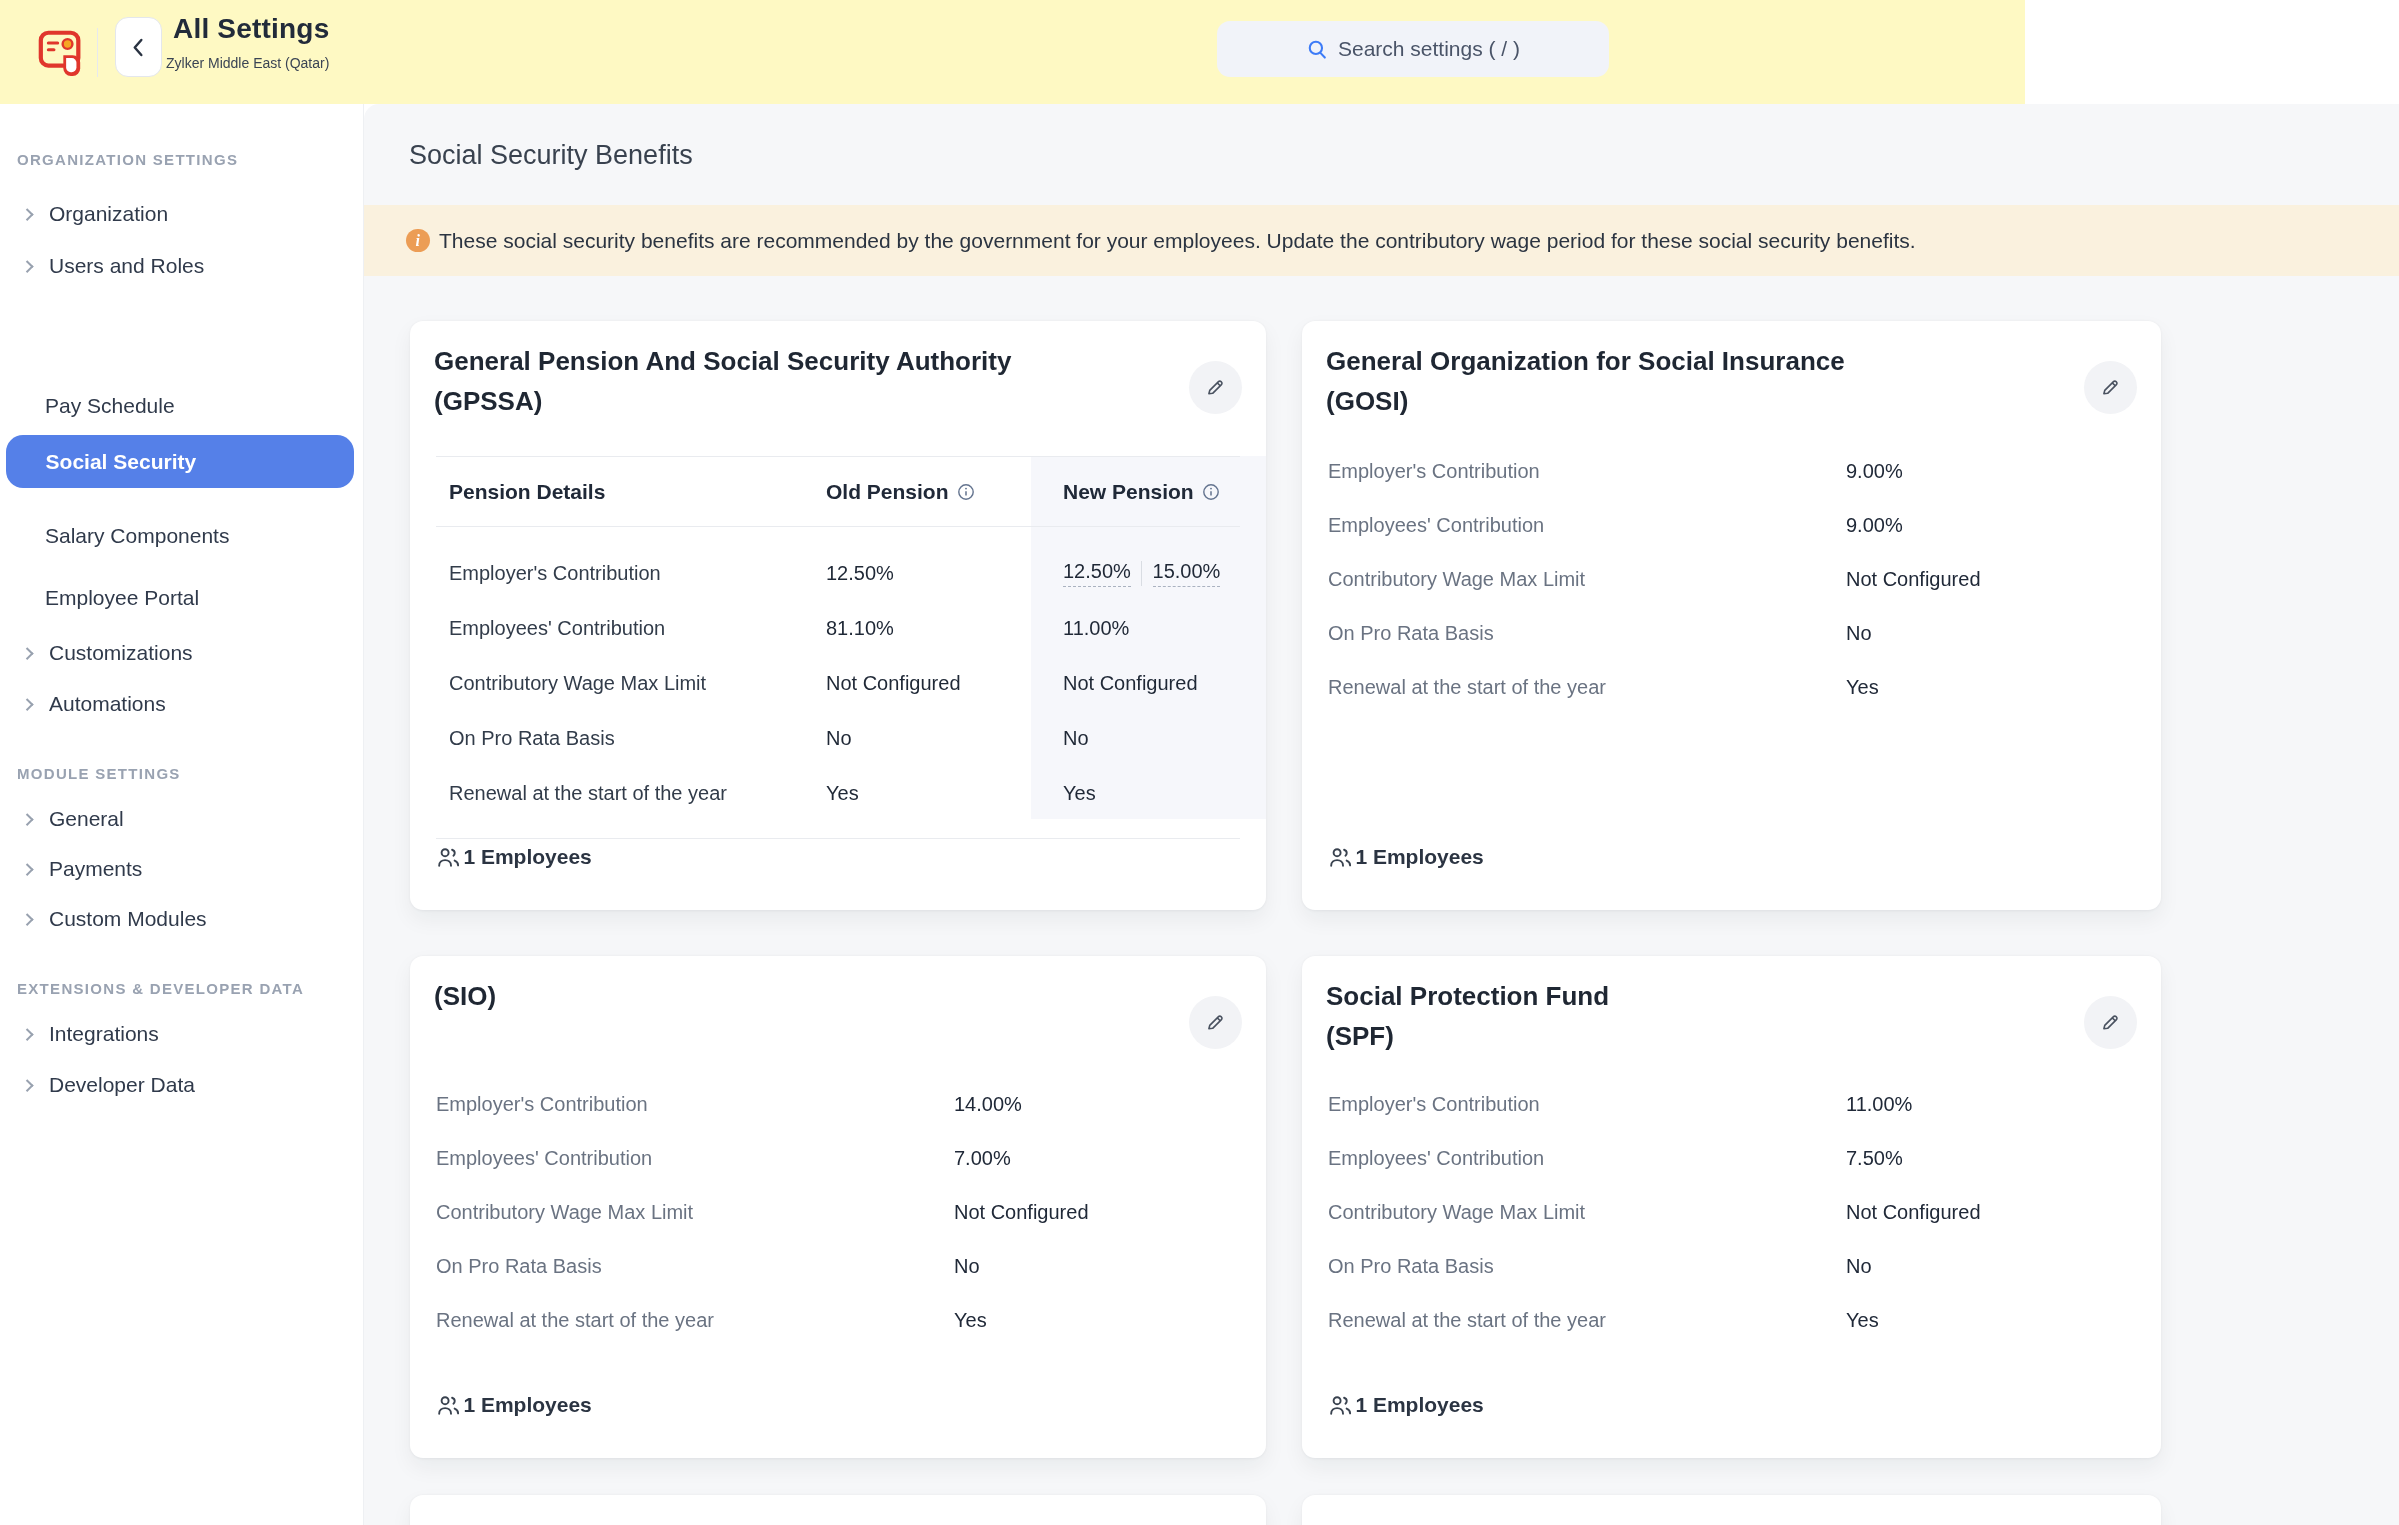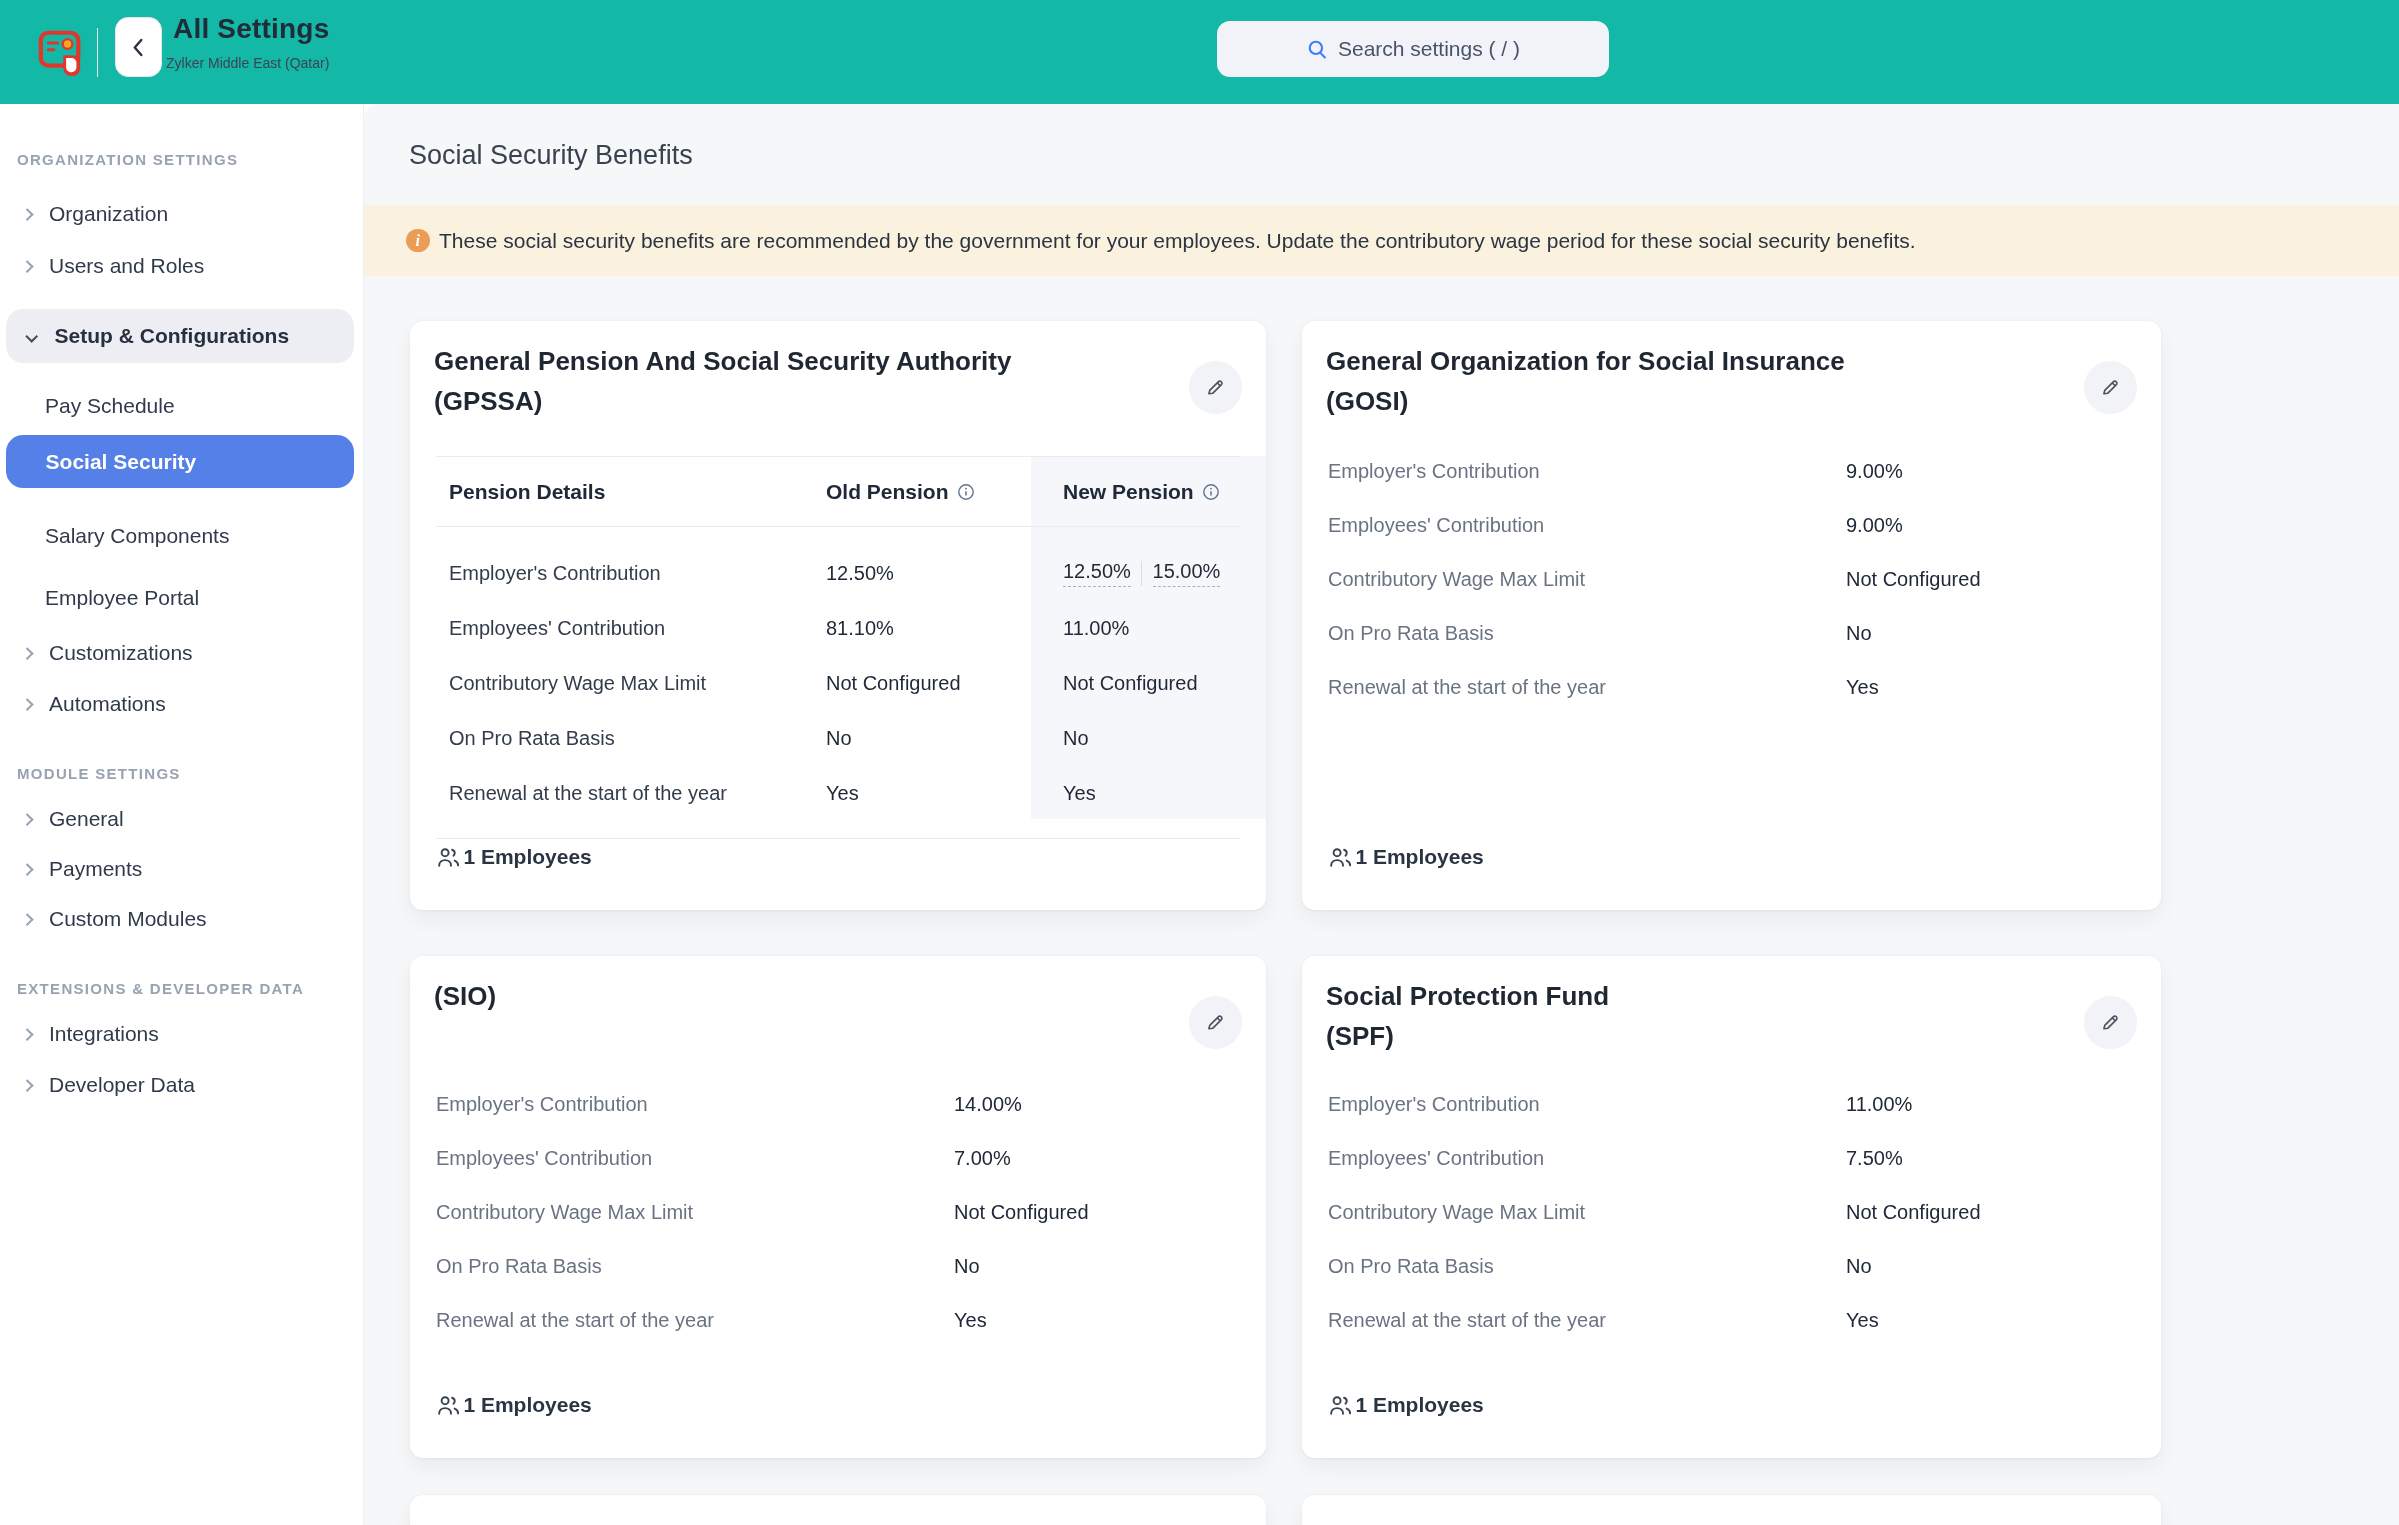--- a/index.html
+++ b/index.html
@@ -5,21 +5,21 @@
   * { margin:0; padding:0; box-sizing:border-box; }
   html,body { width:2399px; height:1525px; }
   body {
     font-family:"Liberation Sans", sans-serif;
     background:#ffffff;
     position:relative;
     overflow:hidden;
     color:#222b3a;
   }
   
-  .header { position:absolute; left:0; top:0; width:2399px; height:104px; background:#14b8a6; z-index:5; }
+  .header { position:absolute; left:0; top:0; width:2025px; height:104px; background:#fef9c3; z-index:5; }
   .logo { position:absolute; left:38px; top:24.5px; width:45px; height:53px; }
   .hdr-divider { position:absolute; left:97px; top:28px; width:0.9px; height:49px; background:#e7e9ee; }
   .back-btn { position:absolute; left:115px; top:17px; width:47px; height:60px; background:#fff;
     border:1.4px solid #e4e7ec; border-radius:13px; display:flex; align-items:center; justify-content:center; cursor:pointer; }
   .hdr-title { position:absolute; left:173px; top:13px; font-size:28px; font-weight:700; color:#222b3a; letter-spacing:0.2px; }
   .hdr-sub { position:absolute; left:166px; top:55px; font-size:14px; color:#3a4454; }
   .search { position:absolute; left:1217px; top:21px; width:392px; height:56px; background:#f1f3f9; border-radius:13px;
     display:flex; align-items:center; justify-content:center; gap:9.4px; cursor:pointer; }
   .search-text { font-size:21px; color:#4a5468; }
   
@@ -117,24 +117,20 @@
 
   <div class="nav-item" style="top:91px;">
     <span class="chev-r"></span>
     <span class="label">Organization</span>
   </div>
   <div class="nav-item" style="top:143px;">
     <span class="chev-r"></span>
     <span class="label">Users and Roles</span>
   </div>
 
-  <div class="pill pill-setup" style="top:205px;">
-    <span class="chev-d"></span>
-    <span class="label">Setup &amp; Configurations</span>
-  </div>
 
   <div class="sub-item" style="top:283px;">
     <span class="label">Pay Schedule</span>
   </div>
   <div class="pill pill-selected" style="top:331px; height:53px;">
     <span class="label">Social Security</span>
   </div>
   <div class="sub-item" style="top:413px;">
     <span class="label">Salary Components</span>
   </div>

